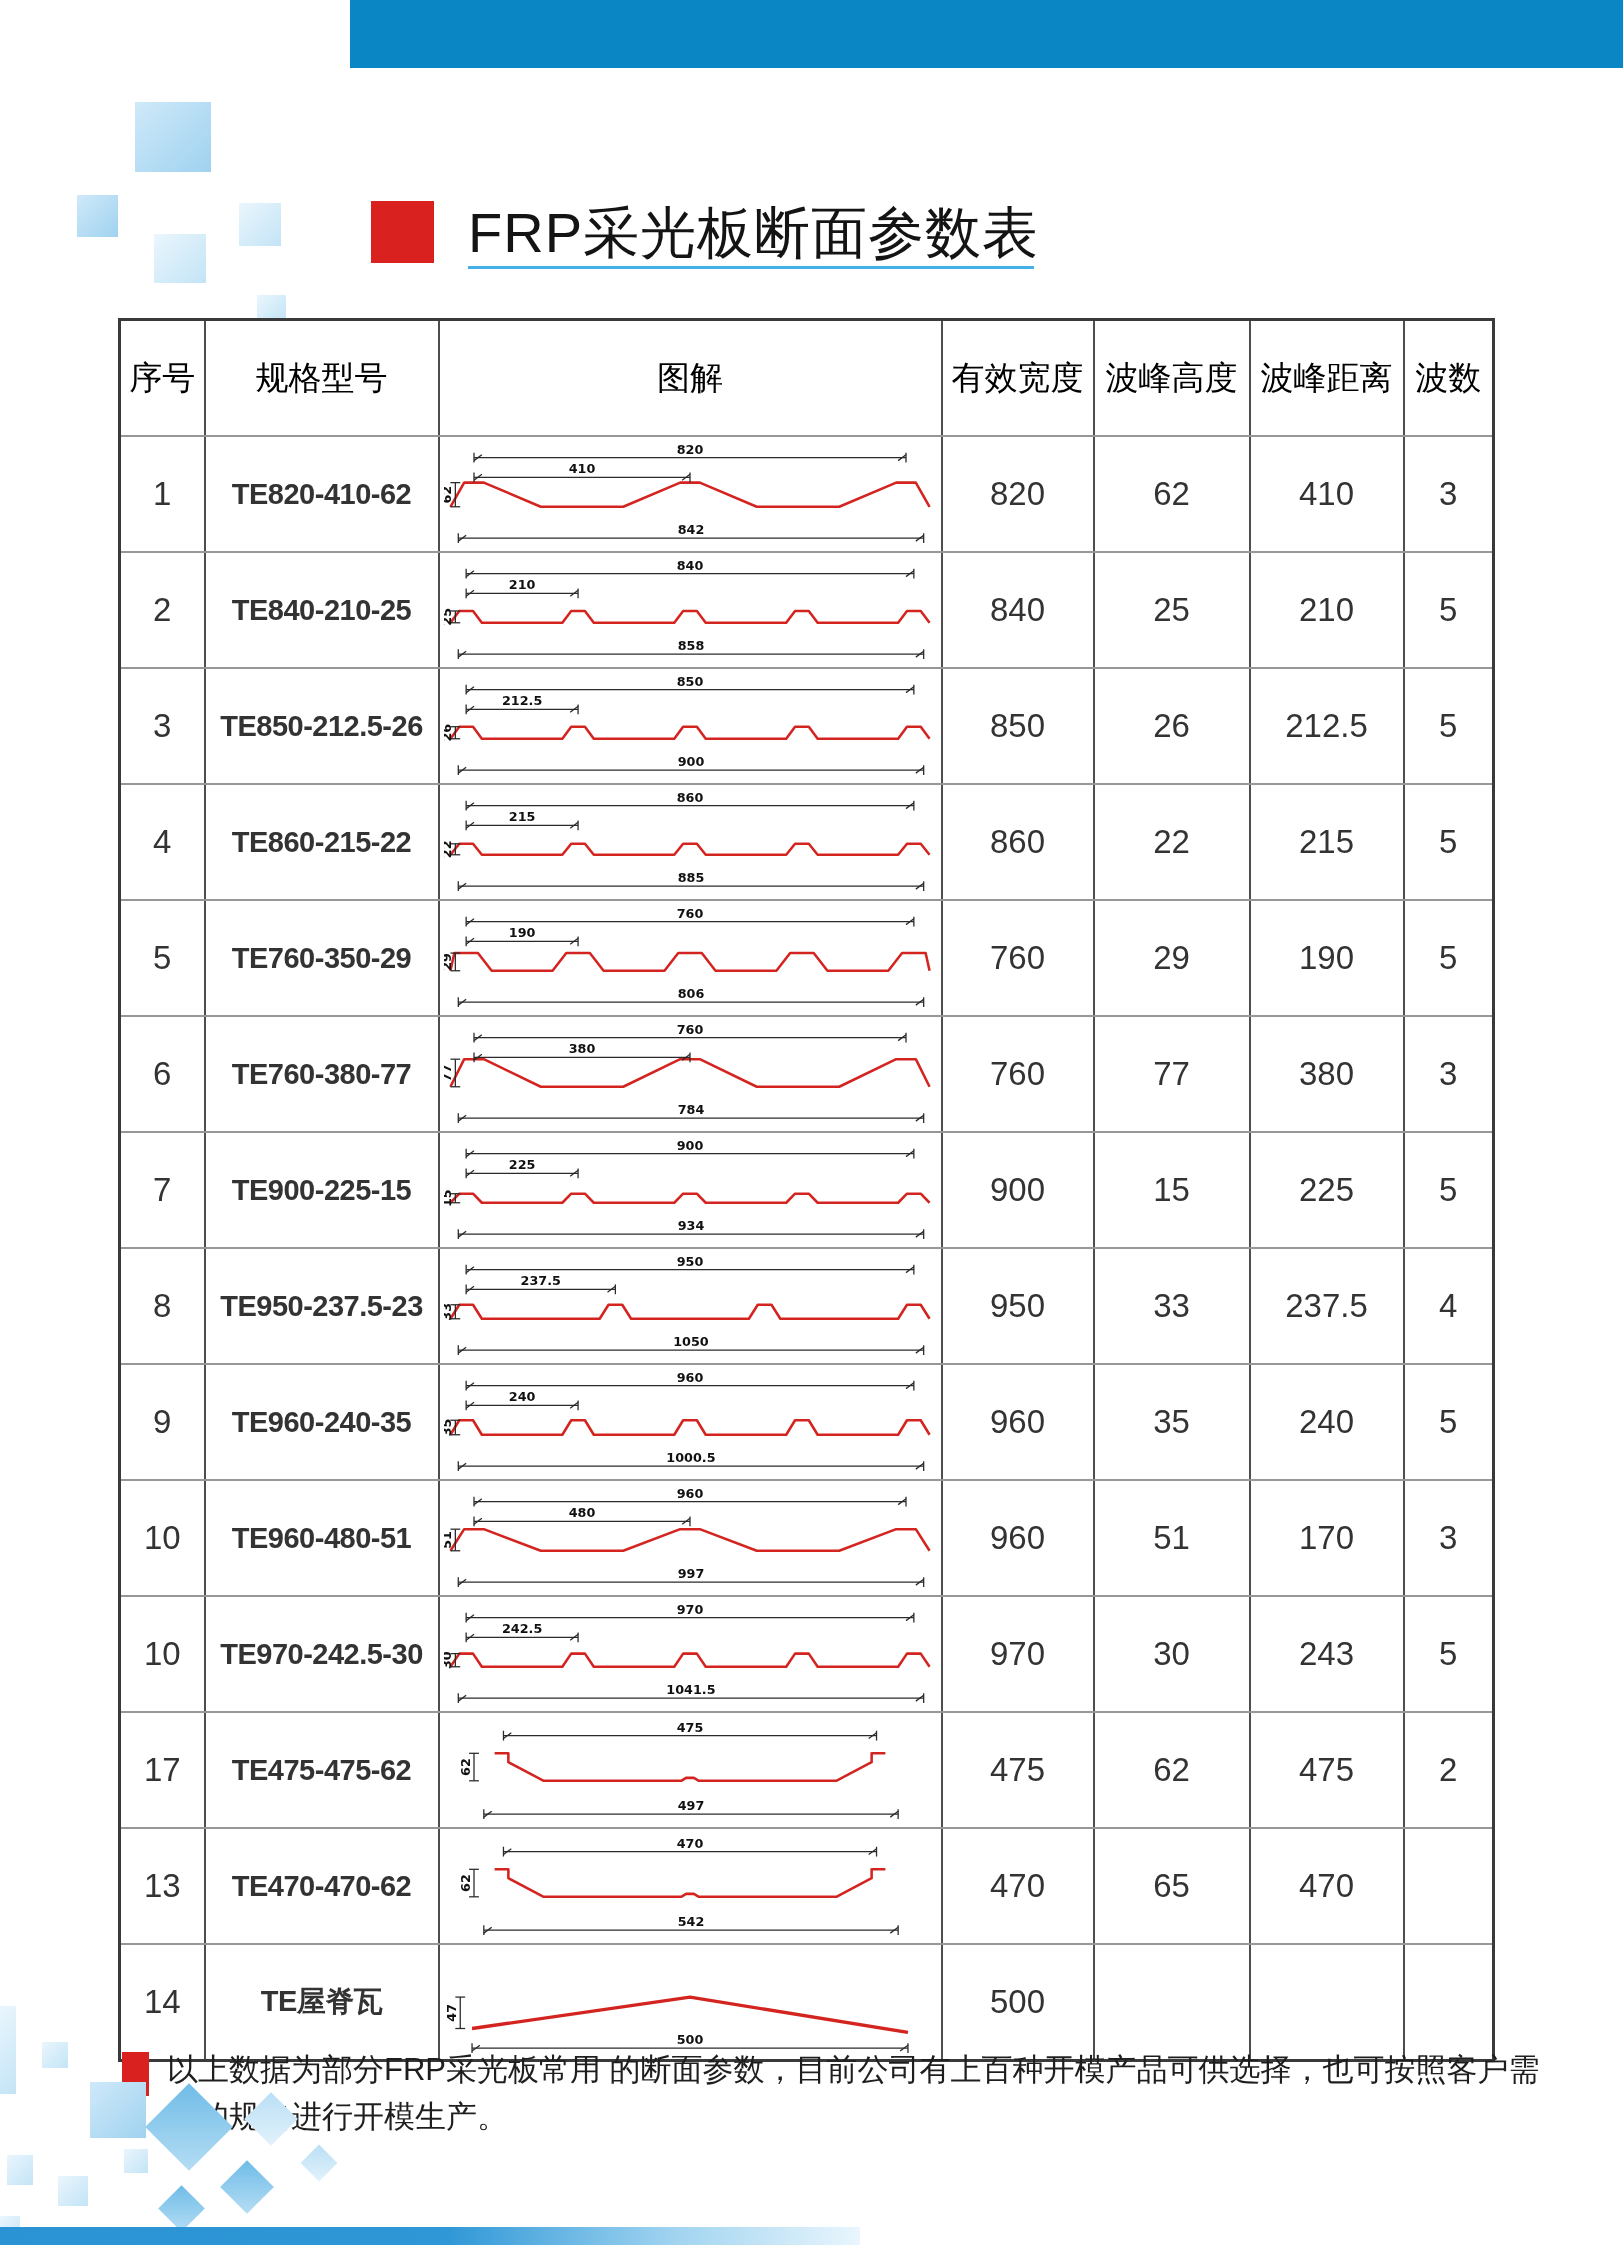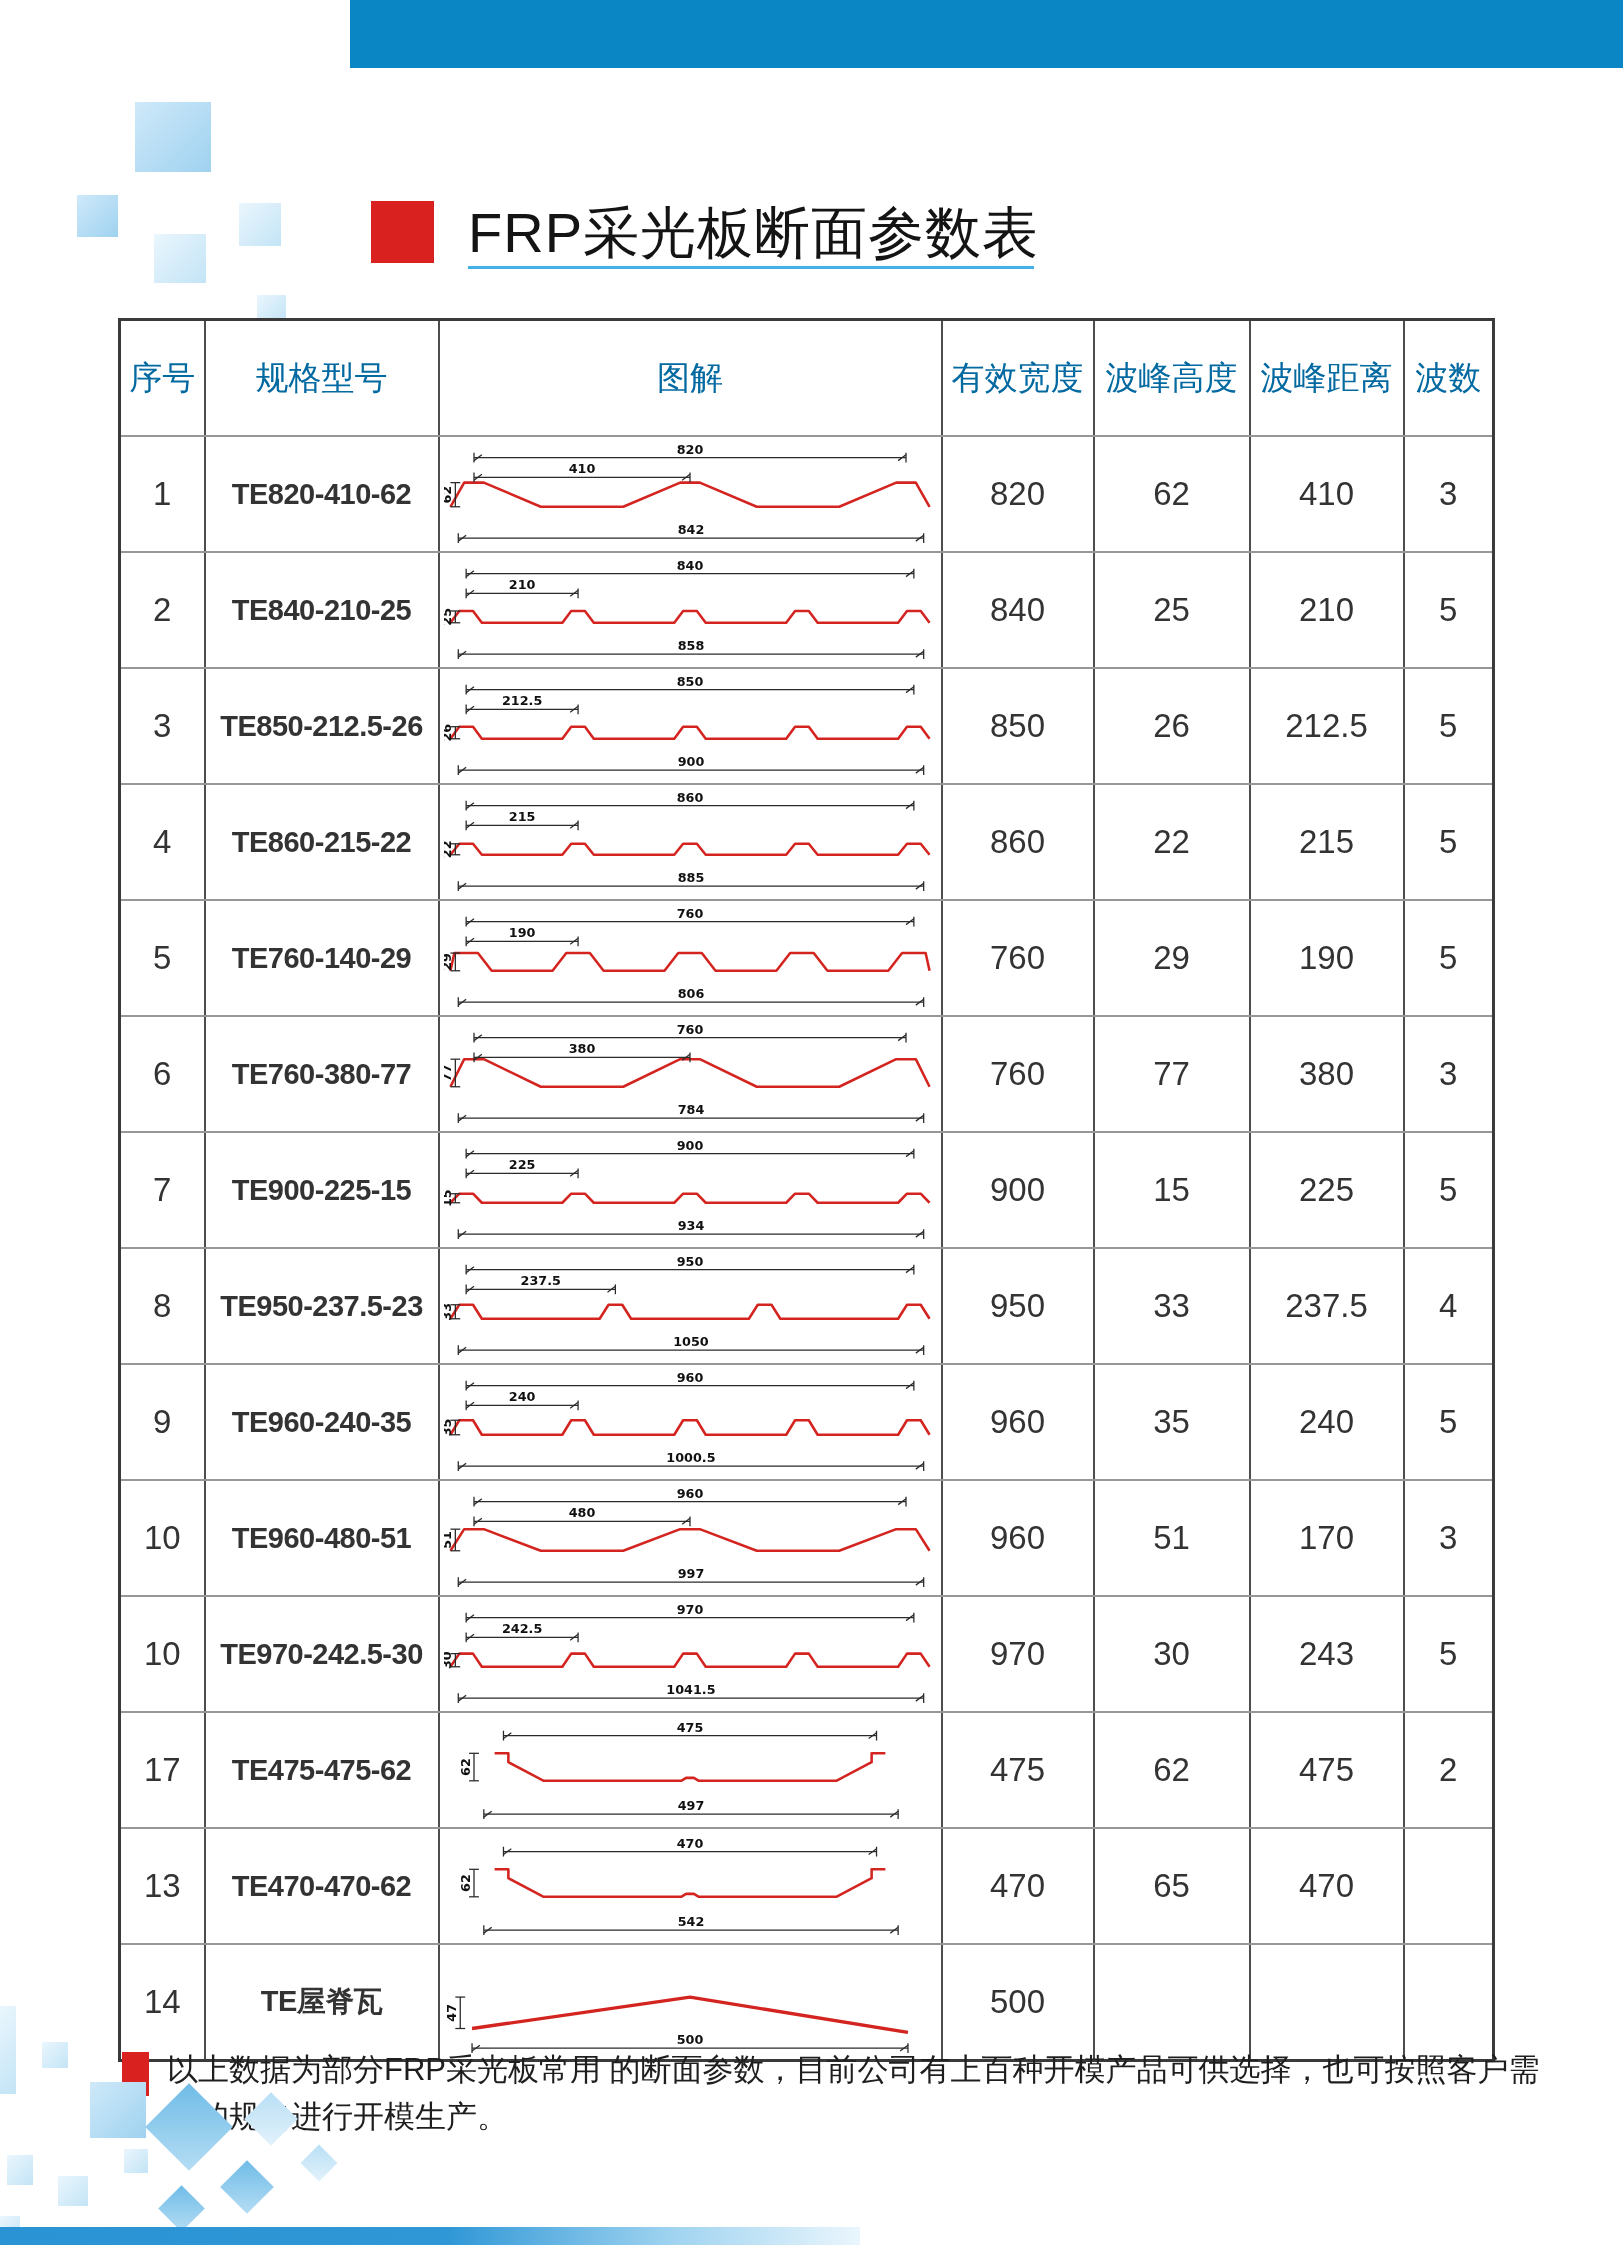--- a/index.html
+++ b/index.html
@@ -17,21 +17,21 @@
   .title-sq{left:371px;top:201px;width:63px;height:62px;background:#d9221f;}
   .page-title{left:468px;top:196px;width:700px;font-size:56px;font-weight:500;color:#141414;
               letter-spacing:1px;white-space:nowrap;}
   .title-underline{left:468px;top:266px;width:566px;height:3px;background:#45b0e5;}
   
   .ptable{left:118px;top:318px;border-collapse:collapse;table-layout:fixed;background:#fff;}
   .ptable,.ptable th,.ptable td{border:2px solid #8f8f8f;}
   .ptable th,.ptable td{border-left-color:#4d4d4d;border-right-color:#4d4d4d;
         border-top-color:#979797;border-bottom-color:#979797;}
   .ptable{border:3px solid #3a3a3a;}
-  .ptable th{height:112px;font-size:33px;font-weight:400;color:#0369a1;text-align:center;}
+  .ptable th{height:112px;font-size:33px;font-weight:400;color:#000000;text-align:center;}
   .ptable td{height:114px;font-size:33px;color:#333;text-align:center;vertical-align:middle;
              padding:0;overflow:hidden;}
   .ptable td.model{font-size:29px;letter-spacing:-0.5px;font-weight:bold;}
   .ptable td.diagram{padding:0 4px;}
   .ptable td.diagram svg{display:block;margin:0 auto;}
   
   .prof{fill:none;stroke:#d42420;stroke-width:2.6;stroke-linejoin:round;}
   .prof.thick{stroke-width:3.4;}
   .dl{stroke:#2a2a2a;stroke-width:1.3;}
   .dt{font:700 13px "DejaVu Sans",sans-serif;fill:#111;}
@@ -217,21 +217,21 @@
               <text x="7" y="62.42" text-anchor="middle" class="dt" transform="rotate(-90 7 62.42)">22</text>
             </svg>
       </td>
       <td class="num">860</td>
       <td class="num">22</td>
       <td class="num">215</td>
       <td class="num">5</td>
     </tr>
         <tr>
       <td class="num">5</td>
-      <td class="model">TE760-140-29</td>
+      <td class="model">TE760-350-29</td>
       <td class="diagram">
         <svg width="492" height="108" viewBox="0 0 500 110">
               <path d="M6,68L10,50L34,50L48,68L110,68L124,50L148,50L162,68L224,68L238,50L262,50L276,68L338,68L352,50L376,50L390,68L452,68L466,50L490,50L494,68" class="prof"></path>
               <line x1="22" y1="18" x2="478" y2="18" class="dl"></line>
               <line x1="22" y1="13" x2="22" y2="23" class="dl"></line>
               <line x1="478" y1="13" x2="478" y2="23" class="dl"></line>
               <line x1="22" y1="21" x2="30" y2="15" class="dl"></line>
               <line x1="470" y1="21" x2="478" y2="15" class="dl"></line>
               <text x="250" y="14" text-anchor="middle" class="dt">760</text>
               <line x1="22" y1="38" x2="136" y2="38" class="dl"></line>

